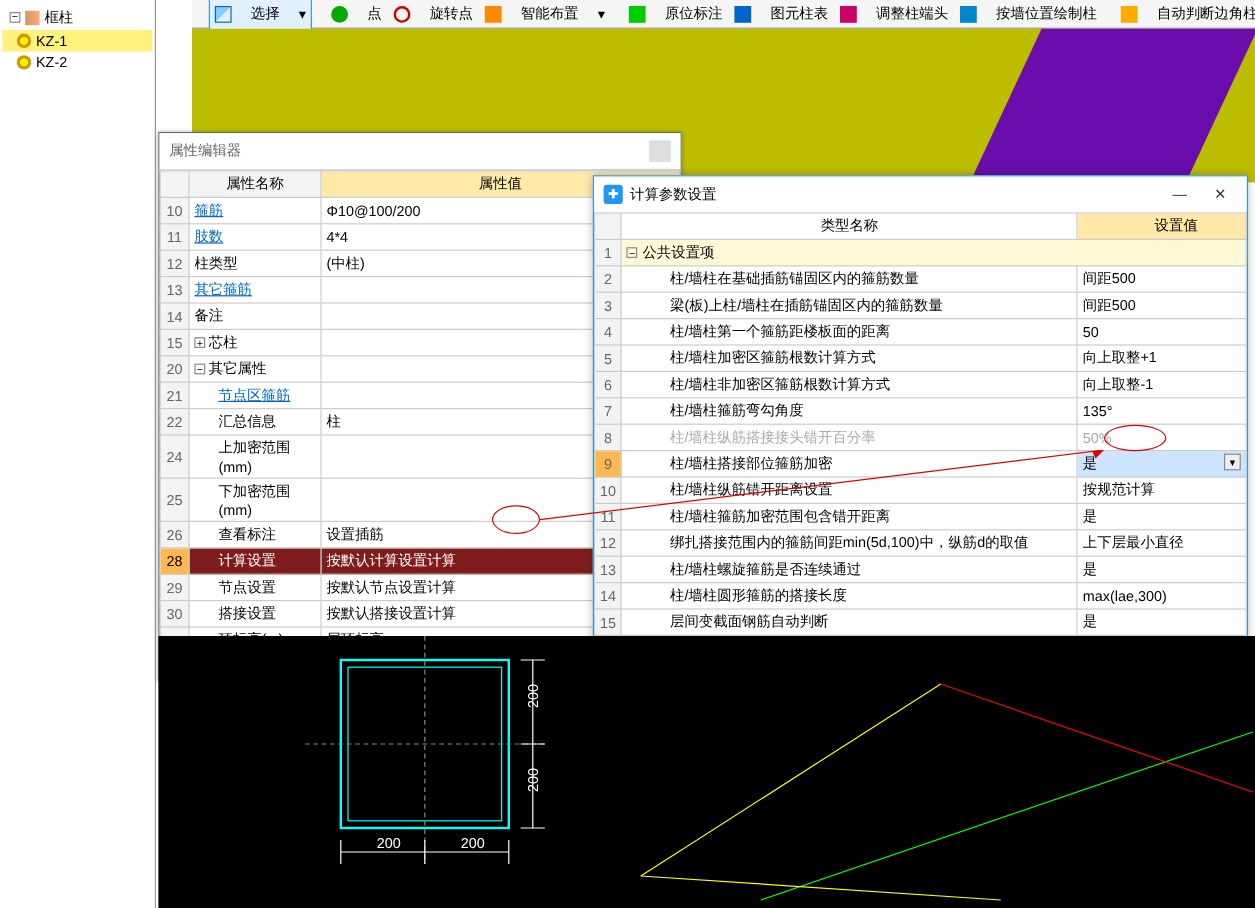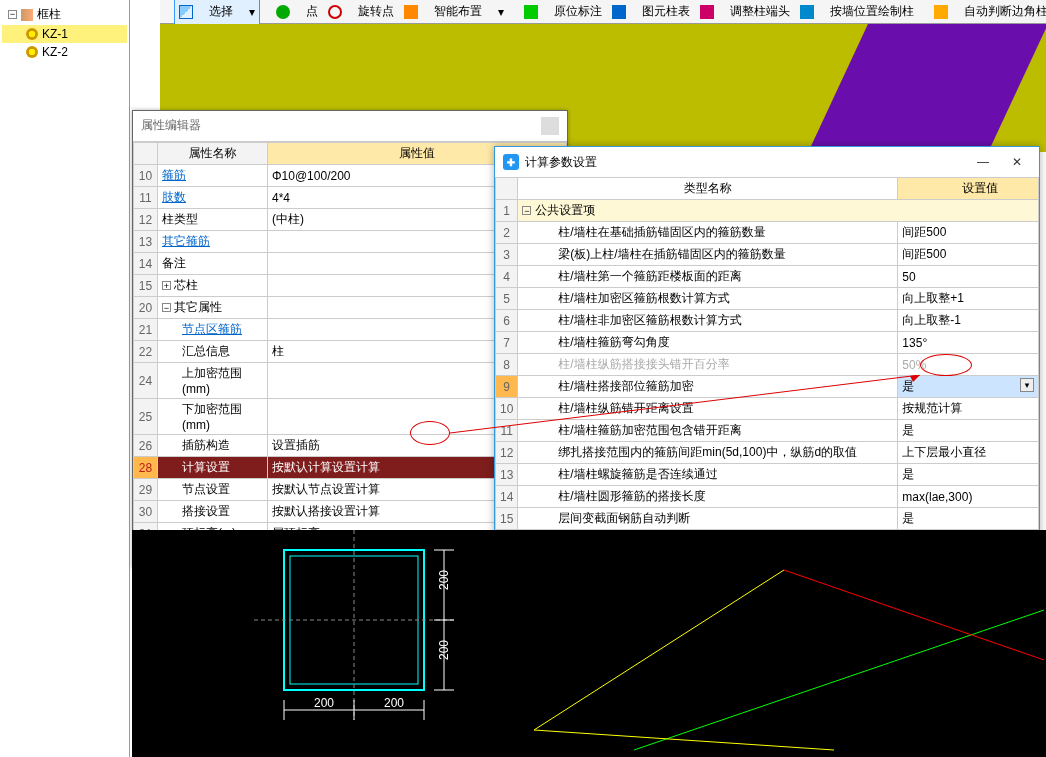--- a/index.html
+++ b/index.html
@@ -18,21 +18,21 @@
 .ic-ed { background: #0c0; width: 12px; height: 12px; }
 .ic-ls { background: #06c; width: 12px; height: 12px; }
 .ic-ad { background: #c06; width: 12px; height: 12px; }
 .ic-dr { background: #08c; width: 12px; height: 12px; }
 .ic-au { background: #fa0; width: 12px; height: 12px; }
 .ic-ch { background: #6c0; width: 12px; height: 12px; }
 
 
 .tree { position: absolute; left: 0; top: 0; width: 130px; height: 757px; background: #fff; border-right: 1px solid #999; padding: 4px 2px; }
 .tree-item { display: flex; align-items: center; gap: 4px; padding: 2px 0 2px 6px; cursor: pointer; }
-.tree-item.child { padding-left: 24px; }
+.tree-item.child { padding-left: 12px; }
 .tree-item.sel { background: #fff27c; }
 .tree-ic { width: 12px; height: 12px; display: inline-block; }
 .tree-ic.fold { background: linear-gradient(90deg,#c96,#fa7); }
 .tree-ic.node { background: radial-gradient(circle,#fe0 40%,#c90 40%); border-radius: 50%; }
 .tree-exp { width: 9px; height: 9px; border: 1px solid #888; display: inline-flex; align-items: center; justify-content: center; font-size: 9px; line-height: 1; }
 
 
 .canvas-top { position: absolute; left: 160px; top: 24px; right: 0; height: 128px; background: #bdbd00; overflow: hidden; }
 .canvas-top .shape { position: absolute; right: 40px; top: -10px; width: 180px; height: 200px; background: #6a0dad; transform: skewX(-25deg); }
 .canvas-bot { position: absolute; left: 132px; top: 530px; right: 0; bottom: 0; background: #000; }
@@ -43,21 +43,21 @@
 .prop-win .title { background: #fff; padding: 6px 8px; border-bottom: 1px solid #ccc; color: #666; display: flex; justify-content: space-between; }
 .prop-win .title .close { width: 18px; height: 18px; background: #ddd; }
 .prop-tbl { width: 100%; border-collapse: collapse; }
 .prop-tbl th, .prop-tbl td { border: 1px solid #ccc; padding: 2px 4px; height: 19px; text-align: left; font-weight: normal; }
 .prop-tbl th { background: #f3f3f3; text-align: center; }
 .prop-tbl th.val { background: #ffe9a8; }
 .prop-tbl .rn { width: 24px; text-align: center; background: #f3f3f3; color: #666; }
 .prop-tbl .nm { width: 110px; }
 .prop-tbl .link { color: #0066cc; text-decoration: underline; cursor: pointer; }
 .prop-tbl tr.sel td { background: #7f1d1d; color: #fff; }
-.prop-tbl tr.sel .rn { background: #ffb84d; color: #b91c1c; }
+.prop-tbl tr.sel .rn { background: #ffb84d; color: #000000; }
 .prop-tbl .exp { display: inline-block; width: 9px; height: 9px; border: 1px solid #888; text-align: center; line-height: 8px; font-size: 9px; margin-right: 3px; }
 .prop-tbl .indent { padding-left: 24px; margin-top: 24px; }
 
 
 .dlg { position: absolute; left: 494px; top: 146px; width: 546px; background: #fff; border: 1px solid #3399dd; box-shadow: 0 0 8px rgba(0,0,0,.3); }
 .dlg-title { display: flex; align-items: center; padding: 6px 8px; gap: 6px; }
 .dlg-title .ic-app { width: 16px; height: 16px; background: #2196f3; border-radius: 3px; display: inline-flex; align-items: center; justify-content: center; color: #fff; font-size: 10px; font-weight: bold; }
 .dlg-title .sp { flex: 1; }
 .dlg-title .ctrl { width: 28px; height: 18px; display: inline-flex; align-items: center; justify-content: center; cursor: pointer; color: #333; }
 .dlg-tbl { width: 100%; border-collapse: collapse; }
@@ -220,21 +220,21 @@
           <td class="nm indent">上加密范围(mm)</td>
           <td></td>
         </tr>
         <tr>
           <td class="rn">25</td>
           <td class="nm indent">下加密范围(mm)</td>
           <td></td>
         </tr>
         <tr>
           <td class="rn">26</td>
-          <td class="nm indent">插筋构造</td>
+          <td class="nm indent">查看标注</td>
           <td>设置插筋</td>
         </tr>
         <tr class="sel">
           <td class="rn">28</td>
           <td class="nm indent">计算设置</td>
           <td>按默认计算设置计算</td>
         </tr>
         <tr>
           <td class="rn">29</td>
           <td class="nm indent">节点设置</td>

